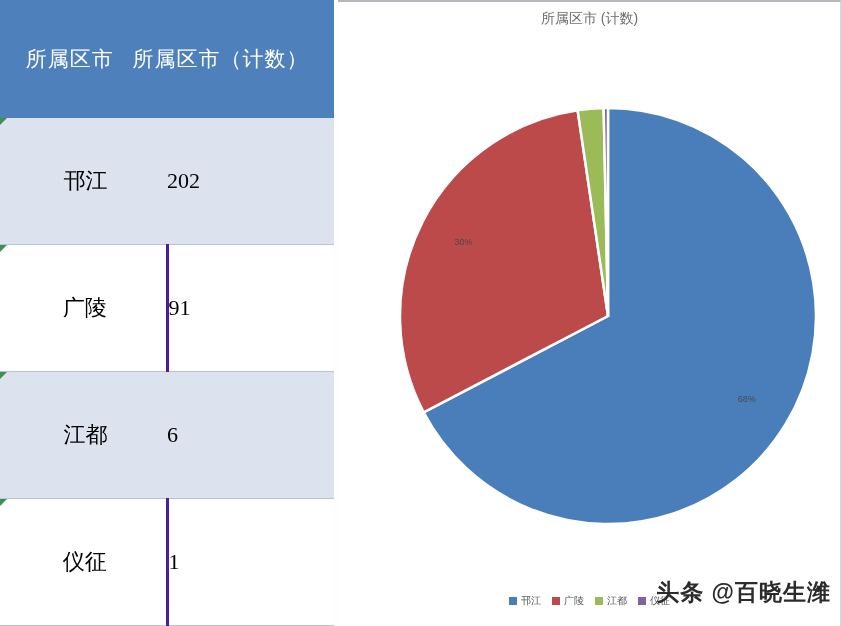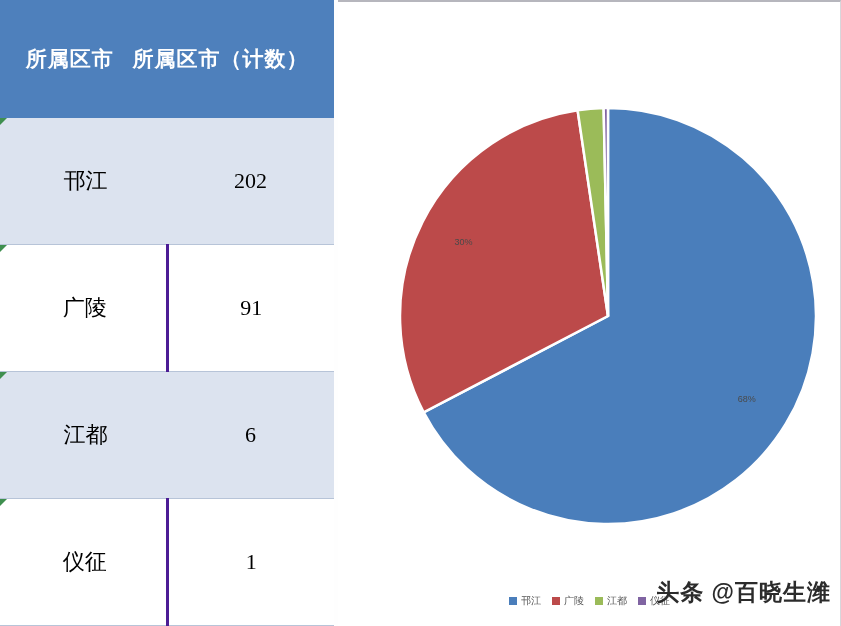--- a/index.html
+++ b/index.html
@@ -42,21 +42,21 @@
   .tbl td, .tbl th {
     padding: 0;
     margin: 0;
   }
 
   .hdr-row th {
     background: #4e80bc;
     color: #ffffff;
     height: 118px;
     font-size: 21px;
-    font-weight: bold;
+    font-weight: normal;
     font-family: "Liberation Serif", "DejaVu Serif", serif;
     text-align: center;
     vertical-align: middle;
     letter-spacing: 1px;
     border: none;
   }
 
   .body-row td {
     height: 126px;
     vertical-align: middle;
@@ -67,21 +67,20 @@
     position: relative;
   }
 
   .body-row td.cat {
     width: 118px;
     text-align: center;
     padding-left: 4px;
   }
   .body-row td.val {
     width: 216px;
-    text-align: center;
   }
 
   .row-shade td { background: #dce3ef; }
   .row-plain td { background: #ffffff; }
   .row-plain td.val { border-left: 3px solid #4c1d95; }
   .row-shade td.val { border-left: none; }
 
   
   .corner-mark {
     position: absolute;
@@ -216,20 +215,21 @@
             <span>仪征</span>
           </td>
           <td class="val">1</td>
         </tr>
       </tbody>
     </table>
   </div>
 
   <div id="chart-panel">
 
+    <div id="chart-title">所属区市 (计数)</div>
 
     <div id="pie-wrap">
       <svg id="pie-svg" width="416" height="472" viewBox="0 0 416 472">
         <g id="pie-slices">
             <path d="M 208 236 L 208.00 28.00 A 208 208 0 1 1 23.67 332.37 Z" fill="#4a7ebb" stroke="#ffffff" stroke-width="2.5"></path>
             <path d="M 208 236 L 23.67 332.37 A 208 208 0 0 1 177.61 30.23 Z" fill="#bc4a4a" stroke="#ffffff" stroke-width="2.5"></path>
             <path d="M 208 236 L 177.61 30.23 A 208 208 0 0 1 203.64 28.05 Z" fill="#9bbb59" stroke="#ffffff" stroke-width="2.5"></path>
             <path d="M 208 236 L 203.64 28.05 A 208 208 0 0 1 208.00 28.00 Z" fill="#8064a2" stroke="#ffffff" stroke-width="2.5"></path>
           </g>
         <g id="pie-labels">

